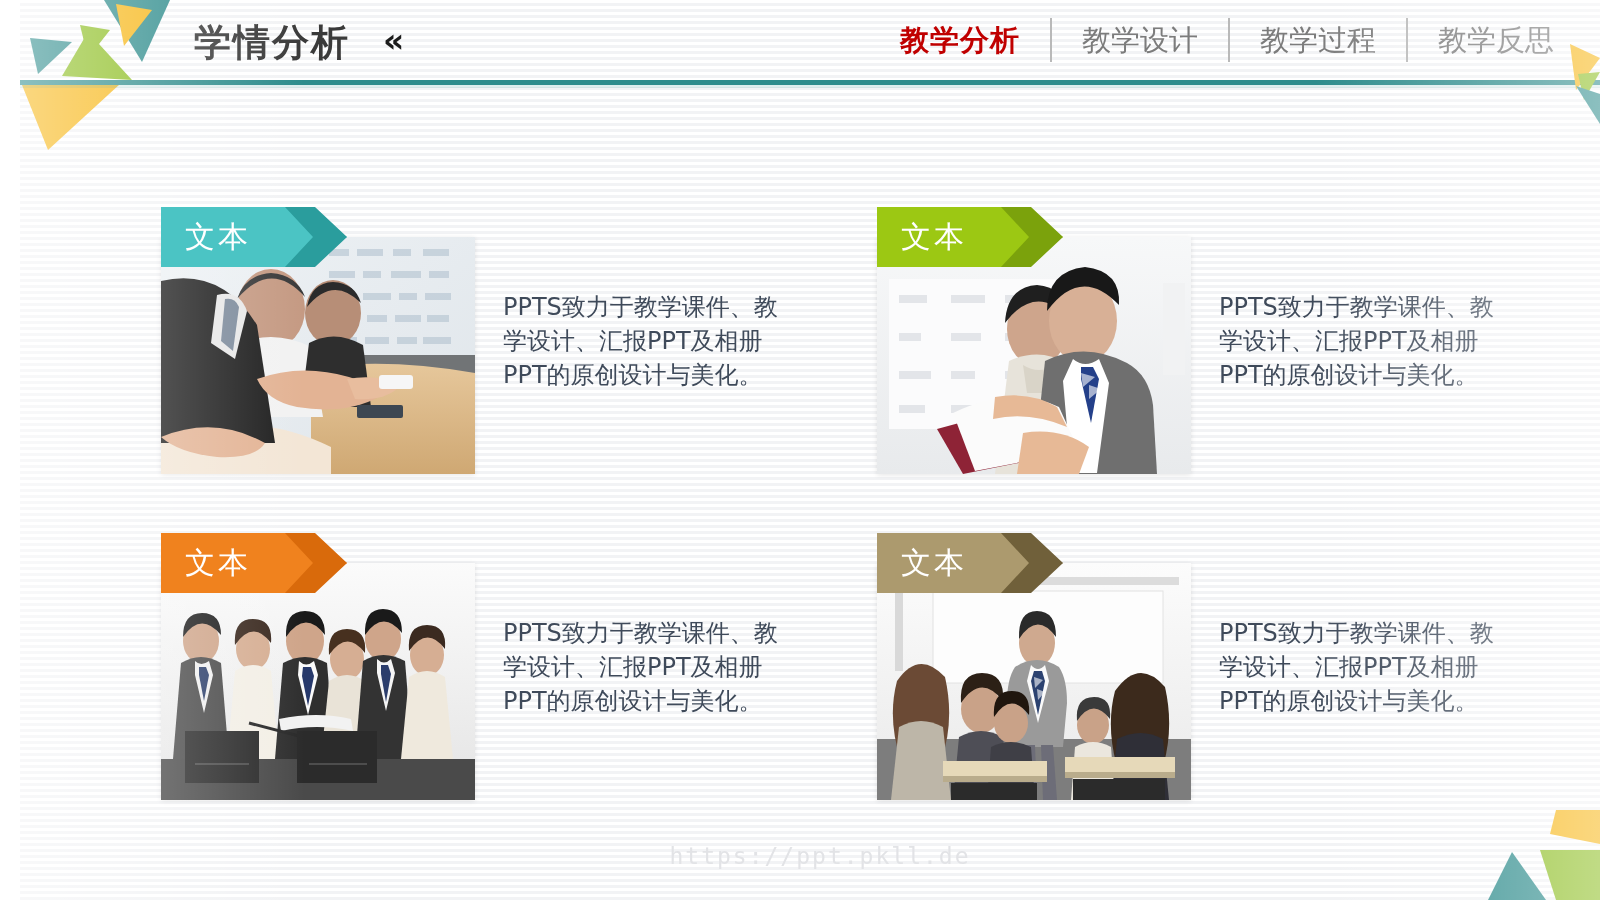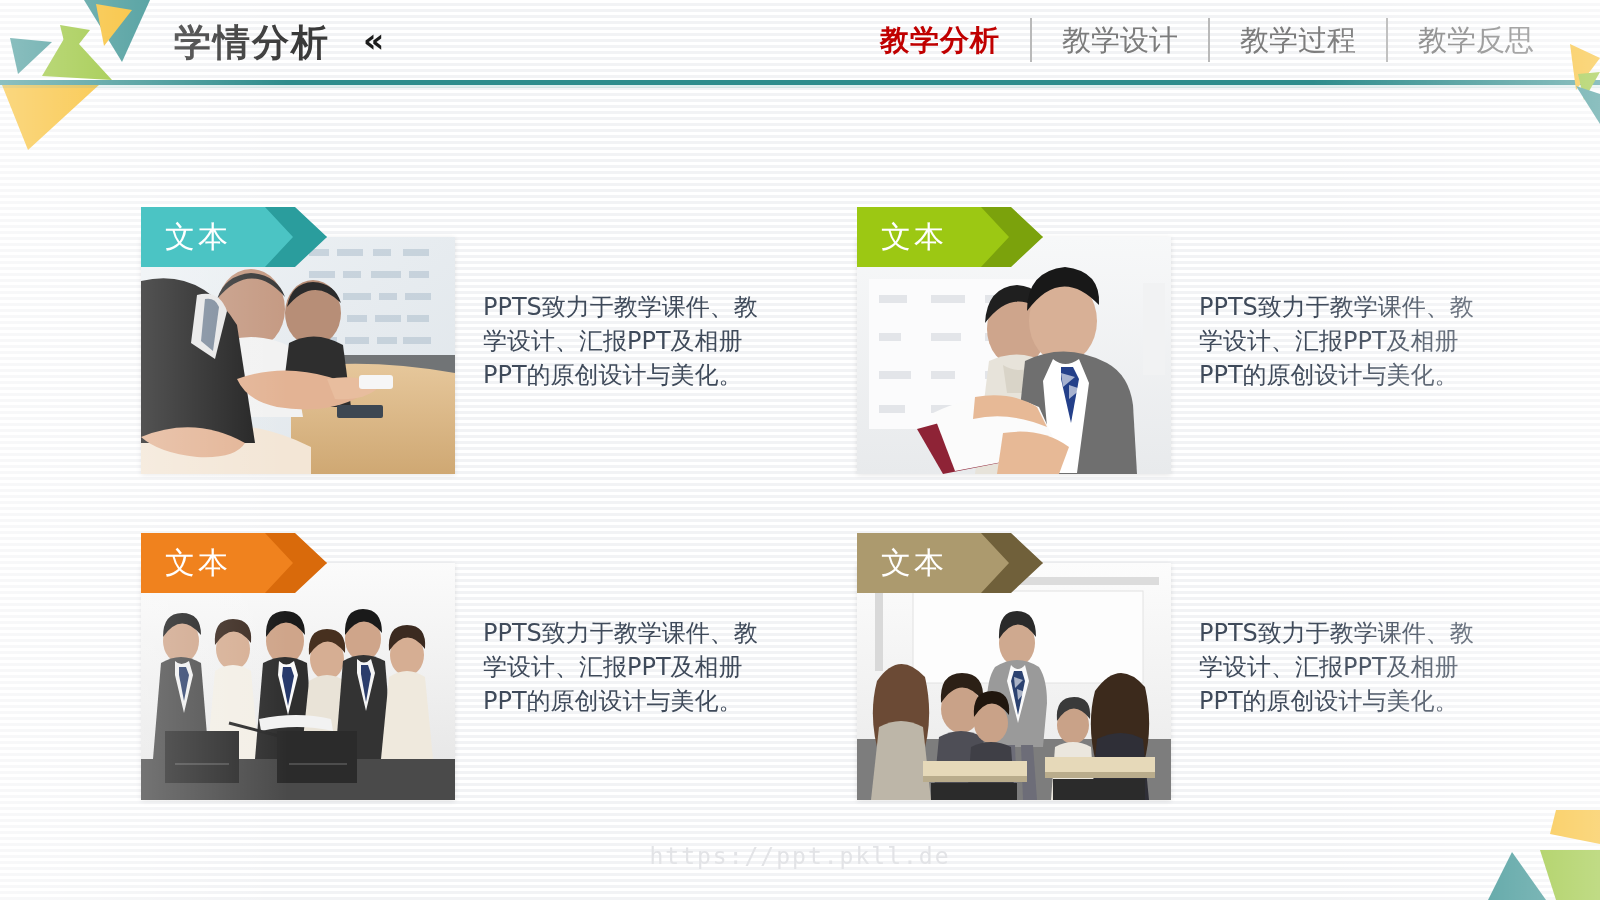--- a/index.html
+++ b/index.html
@@ -11,20 +11,21 @@
     position:relative;
   }
   
   .stage{
     position:absolute;inset:0;
     background-color:#ffffff;
     background-image:repeating-linear-gradient(
       to bottom,
       #ffffff 0px,#ffffff 3px,
       #f2f3f5 3px,#f2f3f5 6px);
+    margin-left:20px;
   }
   .stage::after{
     content:"";position:absolute;inset:0;
     background:linear-gradient(to right,rgba(255,255,255,.45),rgba(255,255,255,0) 18%,rgba(255,255,255,0) 82%,rgba(255,255,255,.45));
     pointer-events:none;
   }
 
   
   .header{position:absolute;left:0;top:0;width:1600px;height:92px;}
   .rule{

